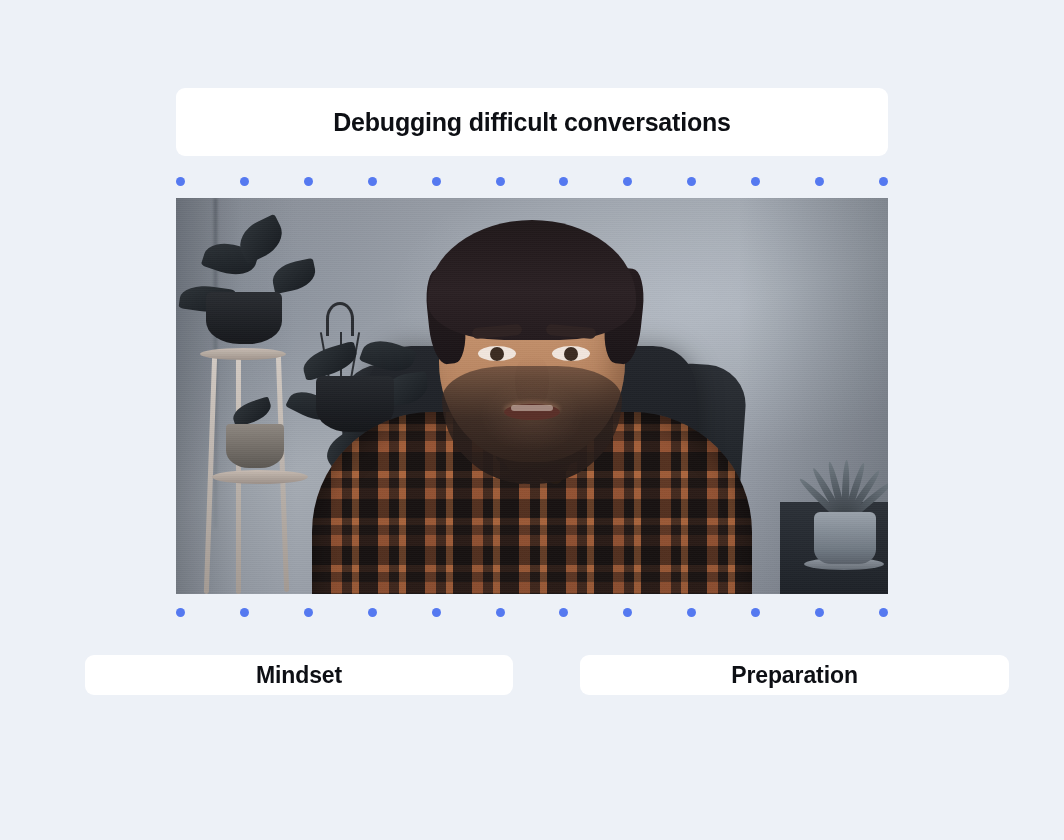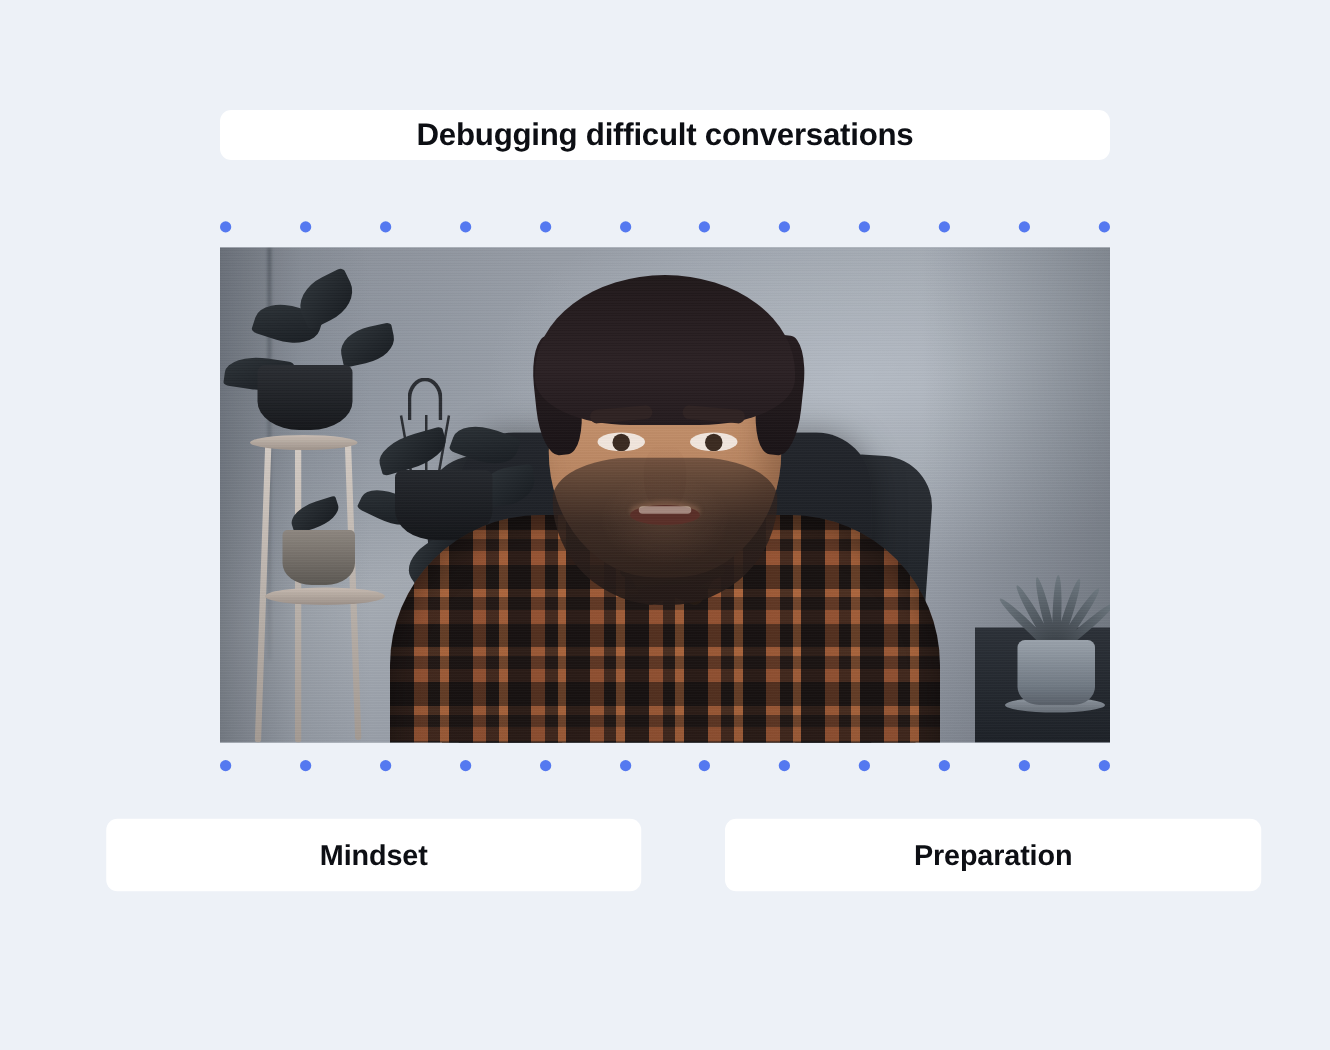--- a/index.html
+++ b/index.html
@@ -15,21 +15,21 @@
     font-family: "Liberation Sans", sans-serif;
     position: relative;
   }
 
   
   .title-card {
     position: absolute;
     left: 176px;
     top: 88px;
     width: 712px;
-    height: 40px;
+    height: 68px;
     background: #ffffff;
     border-radius: 9px;
     display: flex;
     align-items: center;
     justify-content: center;
   }
   .title-card .title-text {
     font-size: 25px;
     font-weight: bold;
     color: #0d0f14;
@@ -379,21 +379,21 @@
     position: absolute; inset: 0;
     background:
       repeating-linear-gradient(0deg, rgba(255,255,255,0.018) 0 1px, rgba(0,0,0,0.018) 1px 2px);
     pointer-events: none;
   }
 
   
   .btn {
     position: absolute;
     top: 655px;
-    height: 58px;
+    height: 40px;
     background: #ffffff;
     border-radius: 9px;
     display: flex;
     align-items: center;
     justify-content: center;
     border: none;
     cursor: pointer;
     font-family: "Liberation Sans", sans-serif;
   }
   .btn .btn-label {

